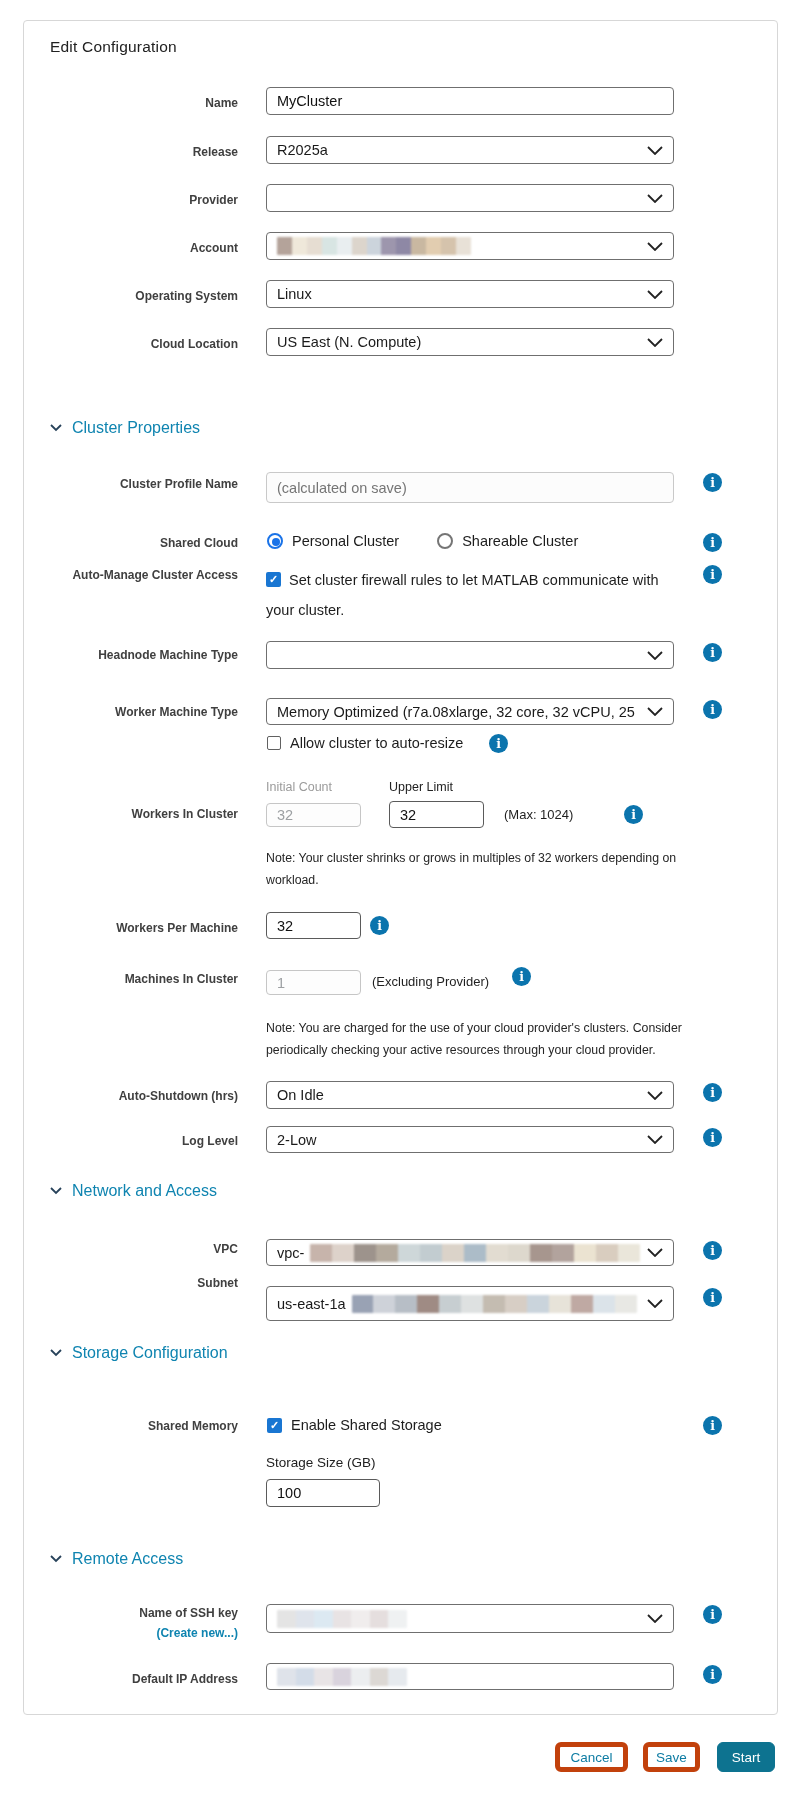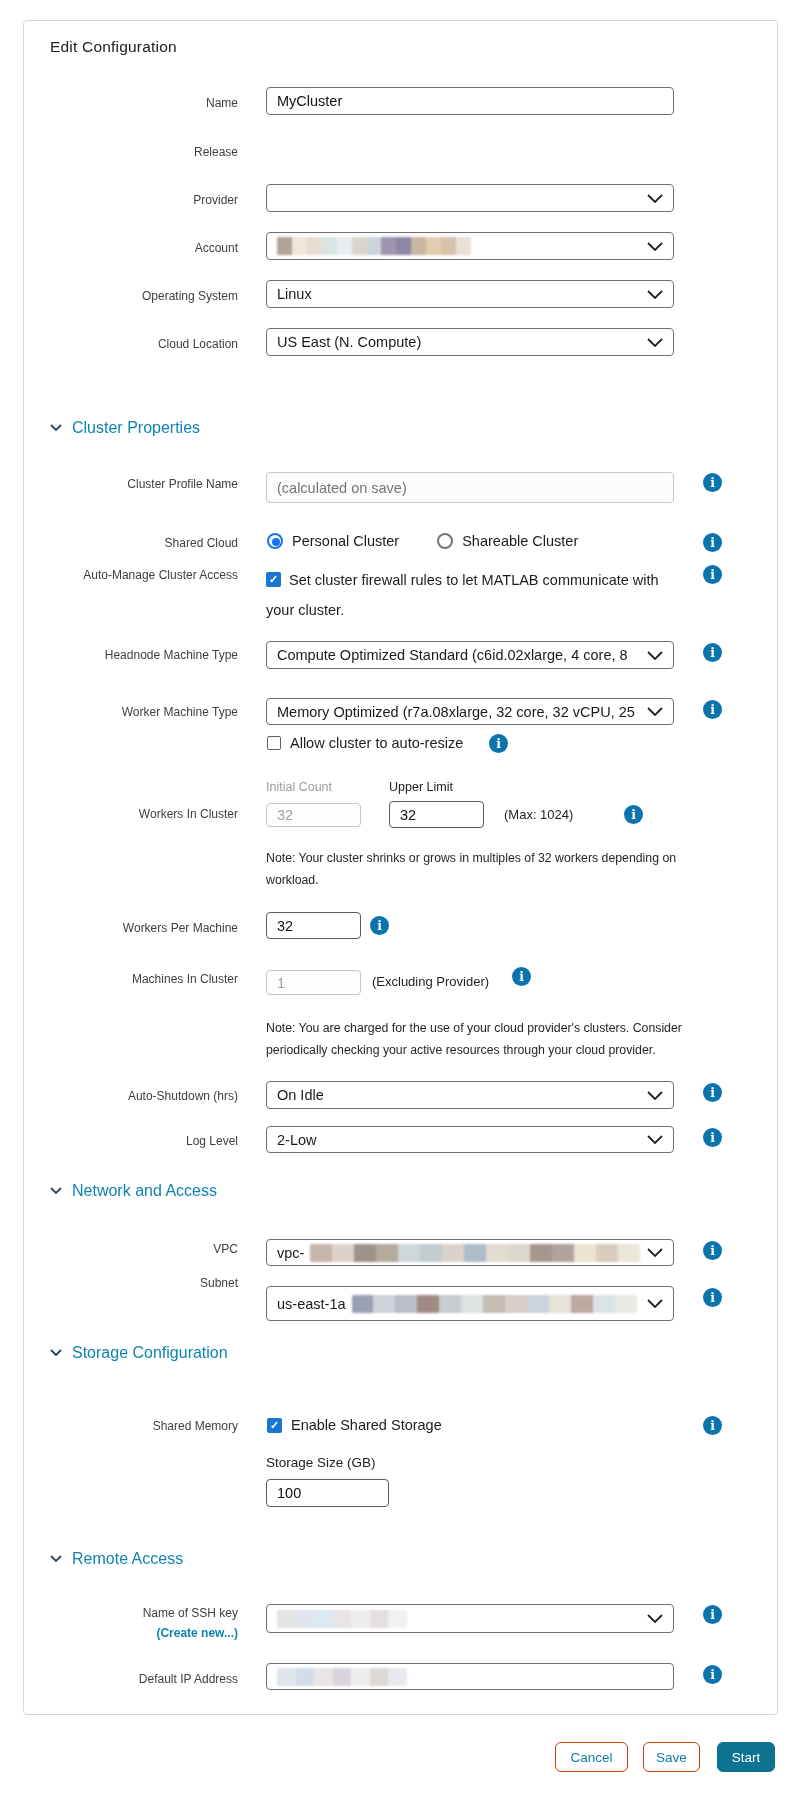--- a/index.html
+++ b/index.html
@@ -9,21 +9,21 @@
     font-family:"Liberation Sans", sans-serif;
     color:#1a1a1a;
   }
   .card {
     position:absolute; left:23px; top:20px; width:755px; height:1695px;
     background:#fff; border:1px solid #d7d7d7; border-radius:4px;
   }
   .page-title { position:absolute; left:26px; top:17px; font-size:15.5px; color:#212121; letter-spacing:.2px; }
   .lbl {
     position:absolute; left:0; width:214px; text-align:right;
-    font-size:12px; font-weight:normal; color:#404040; line-height:16px;
+    font-size:12px; font-weight:bold; color:#404040; line-height:16px;
   }
   .control { position:absolute; left:242px; }
   .select, .text-field {
     position:absolute; left:242px; width:408px; height:28px;
     border:1px solid #6f6f6f; border-radius:4px; background:#fff;
     display:flex; align-items:center; padding:0 10px; gap:6px;
   }
   .select .val, .text-field .val {
     font-size:14.5px; color:#1a1a1a; white-space:nowrap; overflow:hidden; flex:1;
   }
@@ -56,37 +56,43 @@
   .opt-row { position:absolute; display:flex; align-items:center; gap:9px; font-size:14.5px; color:#1d1d1d; }
   .note { position:absolute; left:242px; font-size:12.3px; color:#262626; line-height:22px; width:420px; }
   .hint { font-size:12.5px; }
   .mosaic { display:flex; height:18px; border-radius:1px; overflow:hidden; filter:blur(1.1px); }
   .mosaic span { flex:1; }
   .btn {
     position:absolute; top:1742px; height:30px; border-radius:6px; font-size:13.5px;
     display:flex; align-items:center; justify-content:center; cursor:pointer;
     font-family:"Liberation Sans", sans-serif;
   }
-  .btn.outline { background:#fff; border:1px solid #c2410c; color:#0e7ca3; }
+  .btn.outline { background:#fff; border:5px solid #c2410c; color:#0e7ca3; }
   .btn.fill { background:#0d7390; border:1px solid #0d7390; color:#fff; }
   .wrap-text { font-size:14.5px; color:#1d1d1d; line-height:30px; width:402px; }
   .storage-lbl { position:absolute; left:242px; font-size:13.5px; color:#222; }
   .create-new { color:#0f84b0; font-weight:bold; font-size:12px; cursor:pointer; }
 </style>
 </head>
 <body>
 
 <div class="card">
 
   <div class="page-title">Edit Configuration</div>
 
   <div class="lbl" style="top:74px">Name</div>
   <input class="num wide" style="left: 242px; top: 66px; height: 28px; border-color: rgb(111, 111, 111);" value="MyCluster">
 
   <div class="lbl" style="top:123px">Release</div>
+  <div class="select" style="top:115px">
+    <span class="val">R2025a</span>
+    <svg class="chev" width="16" height="9" viewBox="0 0 16 9">
+        <polyline points="1,1 8,8 15,1" fill="none" stroke="#222" stroke-width="1.8"></polyline>
+      </svg>
+  </div>
 
   <div class="lbl" style="top:171px">Provider</div>
   <div class="select" style="top:163px">
     <svg class="chev" width="16" height="9" viewBox="0 0 16 9">
         <polyline points="1,1 8,8 15,1" fill="none" stroke="#222" stroke-width="1.8"></polyline>
       </svg>
   </div>
 
   <div class="lbl" style="top:219px">Account</div>
   <div class="select" style="top:211px">
@@ -149,21 +155,20 @@
 
   <div class="lbl" style="top:546px">Auto-Manage Cluster Access</div>
   <div class="control" style="top:544px; width:404px">
     <span class="check" style="float:left; margin:7px 8px 0 0">✓</span>
     <span class="wrap-text">Set cluster firewall rules to let MATLAB communicate with your cluster.</span>
   </div>
   <span class="info" style="left:679px; top:544px">i</span>
 
   <div class="lbl" style="top:626px">Headnode Machine Type</div>
   <div class="select" style="top:620px">
-    <span class="val">Compute Optimized Standard (c6id.02xlarge, 4 core, 8</span>
     <svg class="chev" width="16" height="9" viewBox="0 0 16 9">
         <polyline points="1,1 8,8 15,1" fill="none" stroke="#222" stroke-width="1.8"></polyline>
       </svg>
   </div>
   <span class="info" style="left:679px; top:622px">i</span>
 
   <div class="lbl" style="top:683px">Worker Machine Type</div>
   <div class="select" style="top:677px; height:27px">
     <span class="val">Memory Optimized (r7a.08xlarge, 32 core, 32 vCPU, 25</span>
     <svg class="chev" width="16" height="9" viewBox="0 0 16 9">
@@ -280,21 +285,21 @@
   </div>
 
   <div class="lbl" style="top:1397px">Shared Memory</div>
   <div class="opt-row" style="left:243px; top:1396px">
     <span class="check">✓</span>
     <span>Enable Shared Storage</span>
   </div>
   <span class="info" style="left:679px; top:1395px">i</span>
 
   <div class="storage-lbl" style="top:1434px">Storage Size (GB)</div>
-  <input class="num" style="left: 242px; top: 1458px; width: 123px; height: 28px;" value="100">
+  <input class="num" style="left: 242px; top: 1458px; width: 114px; height: 28px;" value="100">
 
   <div class="section-h" style="top:1529px">
     <svg width="12" height="8" viewBox="0 0 12 8">
         <polyline points="1,1 6,6 11,1" fill="none" stroke="#27425a" stroke-width="1.8"></polyline>
       </svg>
     <span>Remote Access</span>
   </div>
 
   <div class="lbl" style="top:1584px">Name of SSH key</div>
   <div class="lbl create-new" style="top:1604px">(Create new...)</div>

